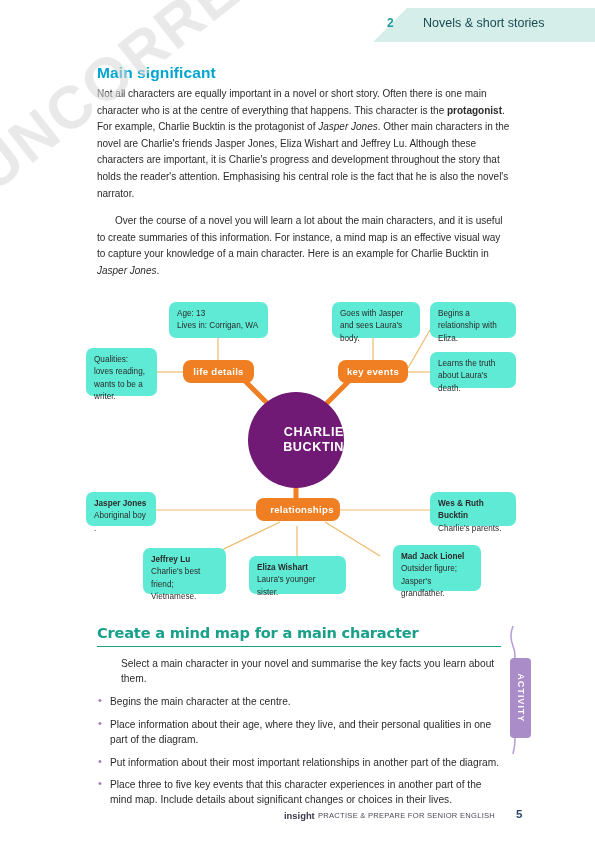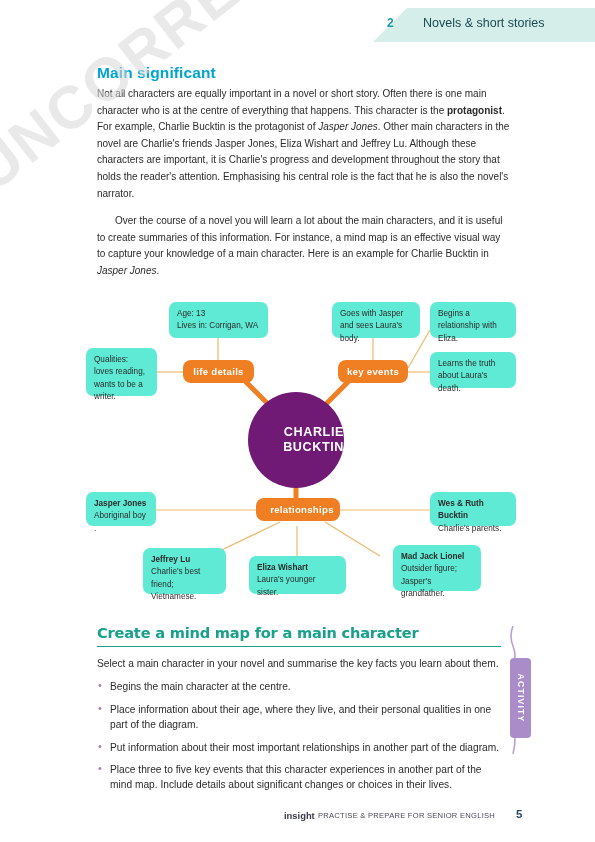--- a/index.html
+++ b/index.html
@@ -116,21 +116,21 @@
   }
   .act-title{
     font-family:"DejaVu Sans", sans-serif;
     font-size:14.6px;font-weight:700;color:#18a08a;
     letter-spacing:-.2px;
   }
   .act-rule{
     margin-top:5px;height:1.4px;background:#18a08a;width:404px;
   }
   .act-intro{
-    margin-top:9px;font-size:10.2px;line-height:15px;color:#2b2b2b;
+    margin-top:9px;font-size:10.2px;line-height:15px;color:#2b2b2b;margin-left:24px;
   }
   .act-list{margin:8px 0 0 0;padding:0;list-style:none;}
   .act-list li{
     position:relative;padding-left:13px;margin-bottom:7px;
     font-size:10.2px;line-height:15.4px;color:#2b2b2b;
   }
   .act-list li:before{
     content:"•";position:absolute;left:1px;top:-1px;
     color:#9d7ec0;font-size:11px;
   }

